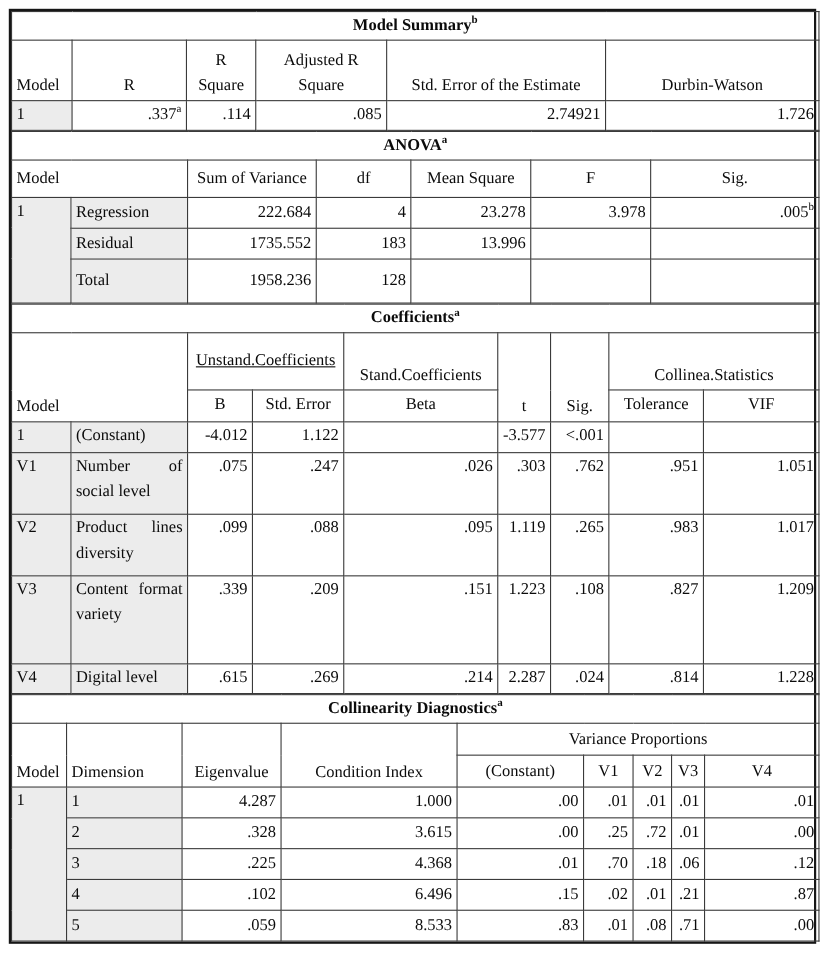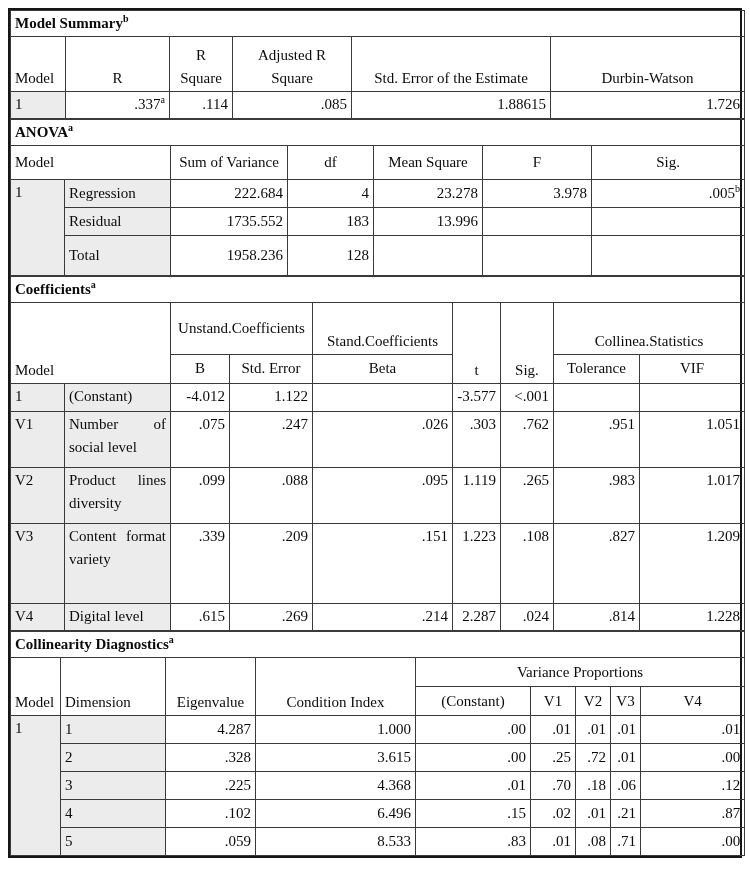--- a/index.html
+++ b/index.html
@@ -4,33 +4,33 @@
 <style>
   :root { --bd:#3a3a3a; --stub:#ececec; --page:#ffffff; }
   * { box-sizing: border-box; }
   html,body { margin:0; padding:0; background:#fff; }
   .sheet { width:750px; height:876px; background:var(--page);
            font-family:"Liberation Serif", serif; color:#0b0b0b; }
   .outer { margin:8px; border:2px solid #161616; background:#fff; }
   table.t { border-collapse:collapse; table-layout:fixed; width:100%; }
   table.t td { border:1px solid var(--bd); font-size:15px; line-height:1.55;
                overflow:hidden; padding:1px 4px; }
-  td.title { font-weight:bold; text-align:left; vertical-align:middle; }
+  td.title { font-weight:bold; text-align:center; vertical-align:middle; }
   sup { font-size:10px; line-height:0; }
   
   td.hb  { vertical-align:bottom; text-align:center; padding:2px 3px 4px; }
   td.hbl { vertical-align:bottom; text-align:left; padding:2px 3px 4px 5px; }
   td.hc  { vertical-align:middle; text-align:center; }
   td.hcl { vertical-align:middle; text-align:left; padding-left:5px; }
   
   td.stub { background:var(--stub); text-align:left; padding:1px 4px 1px 5px; }
   td.num  { text-align:right; padding:1px 7px 1px 2px; }
   td.top  { vertical-align:top; padding-top:3px; }
   td.just { text-align:justify; }
-  .brk { word-break:break-all; }
+  .brk { word-break:break-all;text-decoration:underline; }
   .footer-row { padding:3px 6px 4px; font-size:15px; }
 </style>
 </head>
 <body>
 
 <div class="sheet">
   <div class="outer">
 
     <table class="t">
       <colgroup>
@@ -51,21 +51,21 @@
         <td class="hb">R Square</td>
         <td class="hb">Adjusted R Square</td>
         <td class="hb">Std. Error of the Estimate</td>
         <td class="hb">Durbin-Watson</td>
       </tr>
       <tr style="height:26px">
         <td class="stub">1</td>
         <td class="num"><span>.337</span><sup>a</sup></td>
         <td class="num">.114</td>
         <td class="num">.085</td>
-        <td class="num">1.88615</td>
+        <td class="num">2.74921</td>
         <td class="num">1.726</td>
       </tr>
     </tbody>
       </table>
 
     <table class="t">
       <colgroup>
         <col style="width:54px">
           <col style="width:106px">
           <col style="width:117px">

